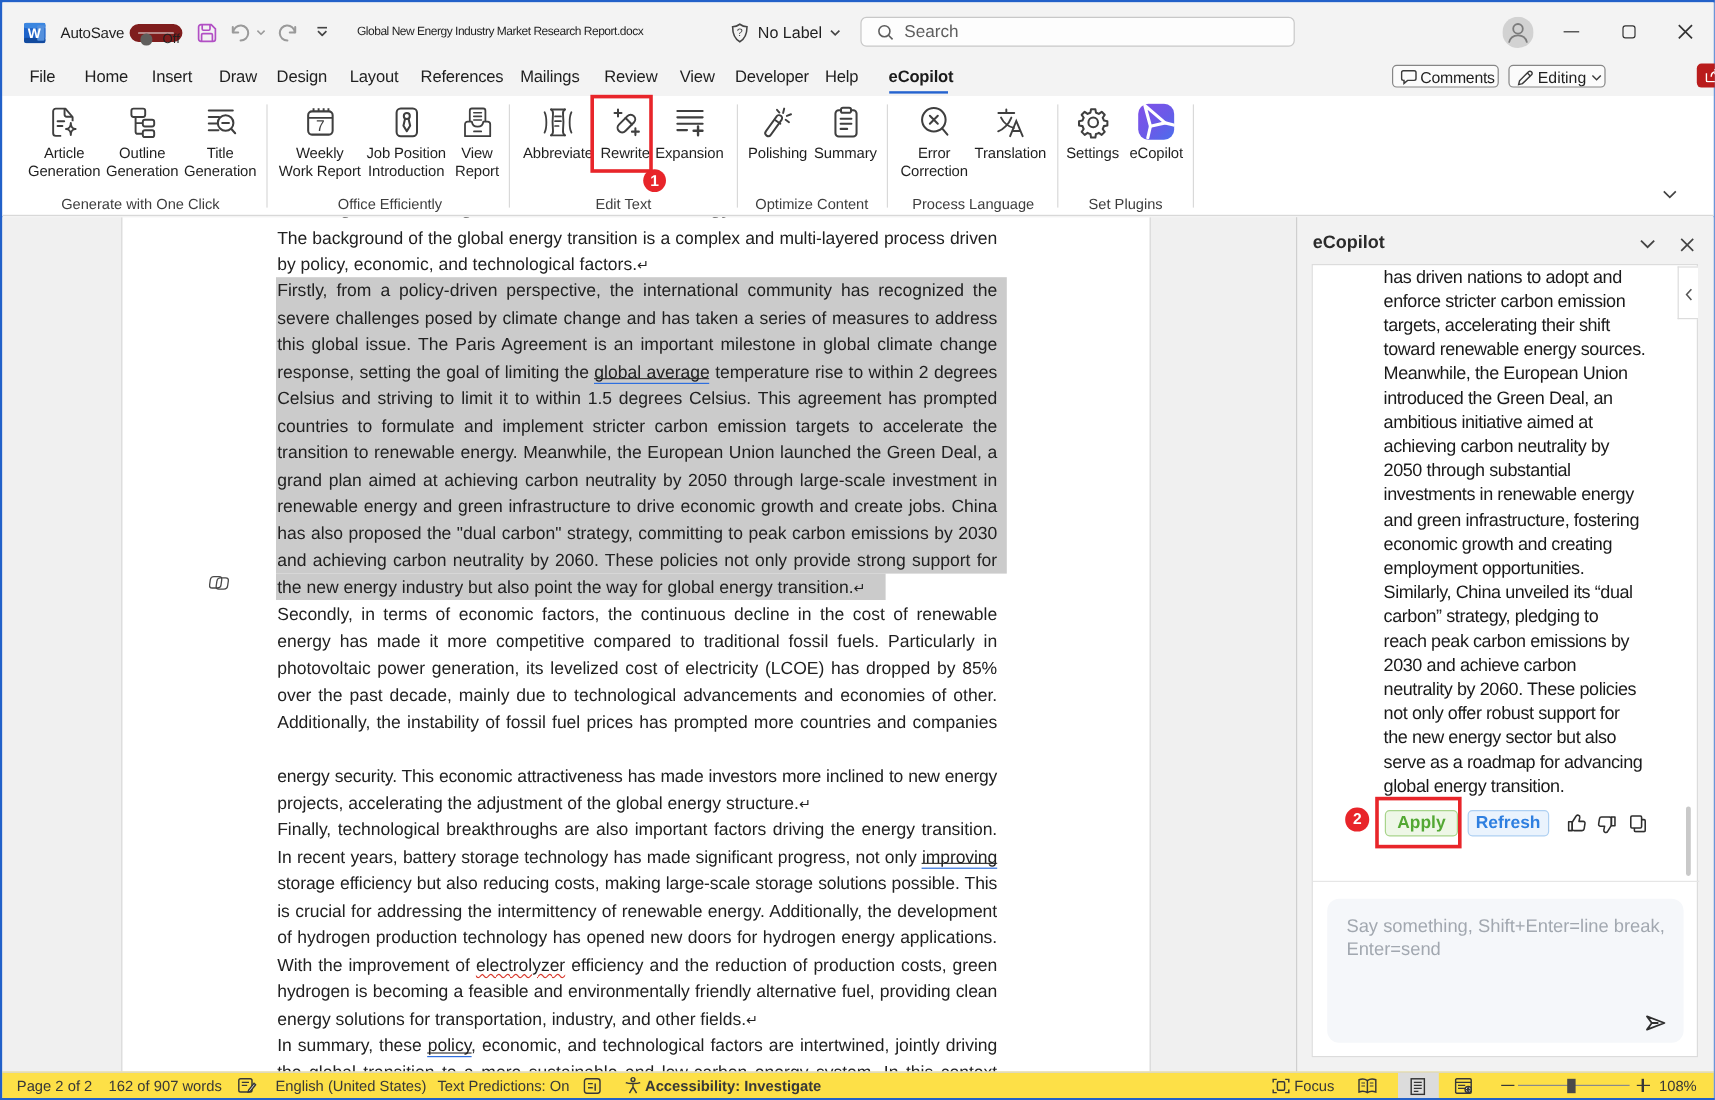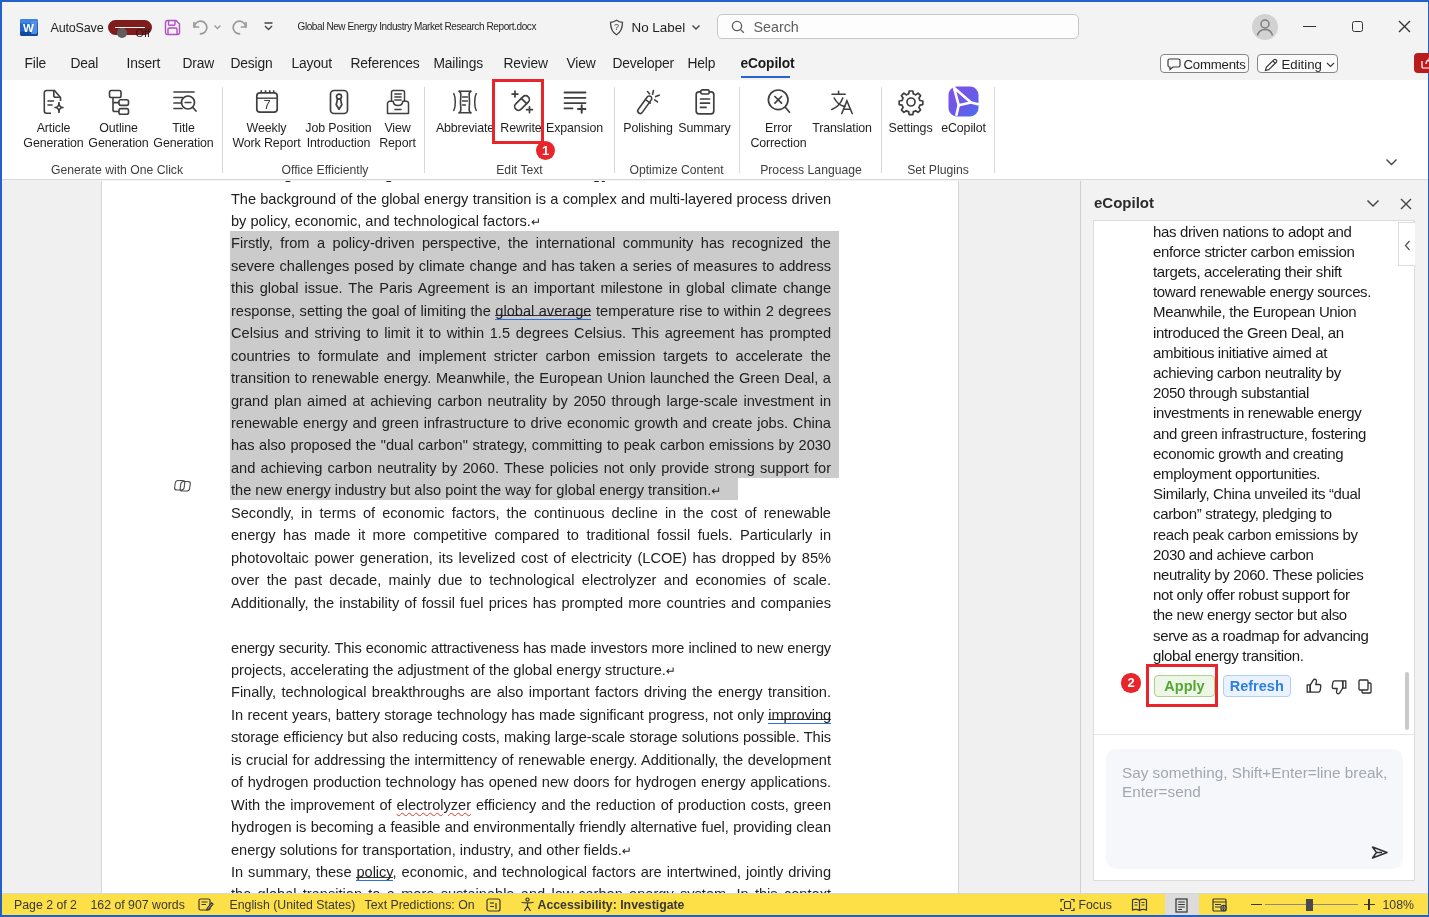--- a/index.html
+++ b/index.html
@@ -74,21 +74,21 @@
       <path d="M5.5 21.5 C6.5 16.8 9.5 15.4 13 15.4 C16.5 15.4 19.5 16.8 20.5 21.5" fill="none" stroke="#7c7c7c" stroke-width="1.5"></path>
     </svg>
 <div class="abs" style="left:1301px;top:23.5px;width:13px;height:1.6px;background:#333"></div>
 <div class="abs" style="left:1350px;top:19px;width:11px;height:11px;border:1.4px solid #333;border-radius:2.5px"></div>
 <svg class="abs" style="left:1396px;top:18px" width="13" height="13" viewBox="0 0 13 13" stroke="#333" stroke-width="1.4">
       <path d="M1 1 L12 12 M12 1 L1 12"></path>
     </svg>
 </div>
 <div class="abs" style="left:1.5px;top:45px;width:1426px;height:35px;background:#f3f3f3">
 <div class="mi" style="left:23px;top:11px">File</div>
-<div class="mi" style="left:69px;top:11px">Deal</div>
+<div class="mi" style="left:69px;top:11px">Home</div>
 <div class="mi" style="left:125px;top:11px">Insert</div>
 <div class="mi" style="left:181px;top:11px">Draw</div>
 <div class="mi" style="left:229px;top:11px">Design</div>
 <div class="mi" style="left:290px;top:11px">Layout</div>
 <div class="mi" style="left:349px;top:11px">References</div>
 <div class="mi" style="left:432px;top:11px">Mailings</div>
 <div class="mi" style="left:502px;top:11px">Review</div>
 <div class="mi" style="left:565px;top:11px">View</div>
 <div class="mi" style="left:611px;top:11px">Developer</div>
 <div class="mi" style="left:686px;top:11px">Help</div>
@@ -300,21 +300,21 @@
 <div class="dl j" style="left:229.5px;top:166.65px;">countries to formulate and implement stricter carbon emission targets to accelerate the</div>
 <div class="dl j" style="left:229.5px;top:189.10px;">transition to renewable energy. Meanwhile, the European Union launched the Green Deal, a</div>
 <div class="dl j" style="left:229.5px;top:211.55px;">grand plan aimed at achieving carbon neutrality by 2050 through large-scale investment in</div>
 <div class="dl j" style="left:229.5px;top:234.00px;">renewable energy and green infrastructure to drive economic growth and create jobs. China</div>
 <div class="dl j" style="left:229.5px;top:256.45px;">has also proposed the "dual carbon" strategy, committing to peak carbon emissions by 2030</div>
 <div class="dl j" style="left:229.5px;top:278.90px;">and achieving carbon neutrality by 2060. These policies not only provide strong support for</div>
 <div class="dl j" style="left:229.5px;top:323.80px;">Secondly, in terms of economic factors, the continuous decline in the cost of renewable</div>
 <div class="dl" style="left:229.5px;top:301.35px;">the new energy industry but also point the way for global energy transition.<span style="font-size:12px">↵</span></div>
 <div class="dl j" style="left:229.5px;top:346.25px;">energy has made it more competitive compared to traditional fossil fuels. Particularly in</div>
 <div class="dl j" style="left:229.5px;top:368.70px;">photovoltaic power generation, its levelized cost of electricity (LCOE) has dropped by 85%</div>
-<div class="dl j" style="left:229.5px;top:391.15px;">over the past decade, mainly due to technological electrolyzer and economies of scale.</div>
+<div class="dl j" style="left:229.5px;top:391.15px;">over the past decade, mainly due to technological advancements and economies of other.</div>
 <div class="dl j" style="left:229.5px;top:413.60px;">Additionally, the instability of fossil fuel prices has prompted more countries and companies</div>
 <div class="dl j" style="left:229.5px;top:458.50px;letter-spacing:-0.16px;">energy security. This economic attractiveness has made investors more inclined to new energy</div>
 <div class="dl" style="left:229.5px;top:480.95px;">projects, accelerating the adjustment of the global energy structure.<span style="font-size:12px">↵</span></div>
 <div class="dl j" style="left:229.5px;top:503.40px;letter-spacing:-0.02px;">Finally, technological breakthroughs are also important factors driving the energy transition.</div>
 <div class="dl j" style="left:229.5px;top:525.85px;letter-spacing:-0.06px;">In recent years, battery storage technology has made significant progress, not only <span class="du">improving</span></div>
 <div class="dl j" style="left:229.5px;top:548.30px;letter-spacing:-0.09px;">storage efficiency but also reducing costs, making large-scale storage solutions possible. This</div>
 <div class="dl j" style="left:229.5px;top:570.75px;letter-spacing:-0.02px;">is crucial for addressing the intermittency of renewable energy. Additionally, the development</div>
 <div class="dl j" style="left:229.5px;top:593.20px;letter-spacing:-0.02px;">of hydrogen production technology has opened new doors for hydrogen energy applications.</div>
 <div class="dl j" style="left:229.5px;top:615.65px;letter-spacing:-0.02px;">With the improvement of <span class="sq">electrolyzer</span> efficiency and the reduction of production costs, green</div>
 <div class="dl j" style="left:229.5px;top:638.10px;letter-spacing:-0.05px;">hydrogen is becoming a feasible and environmentally friendly alternative fuel, providing clean</div>

